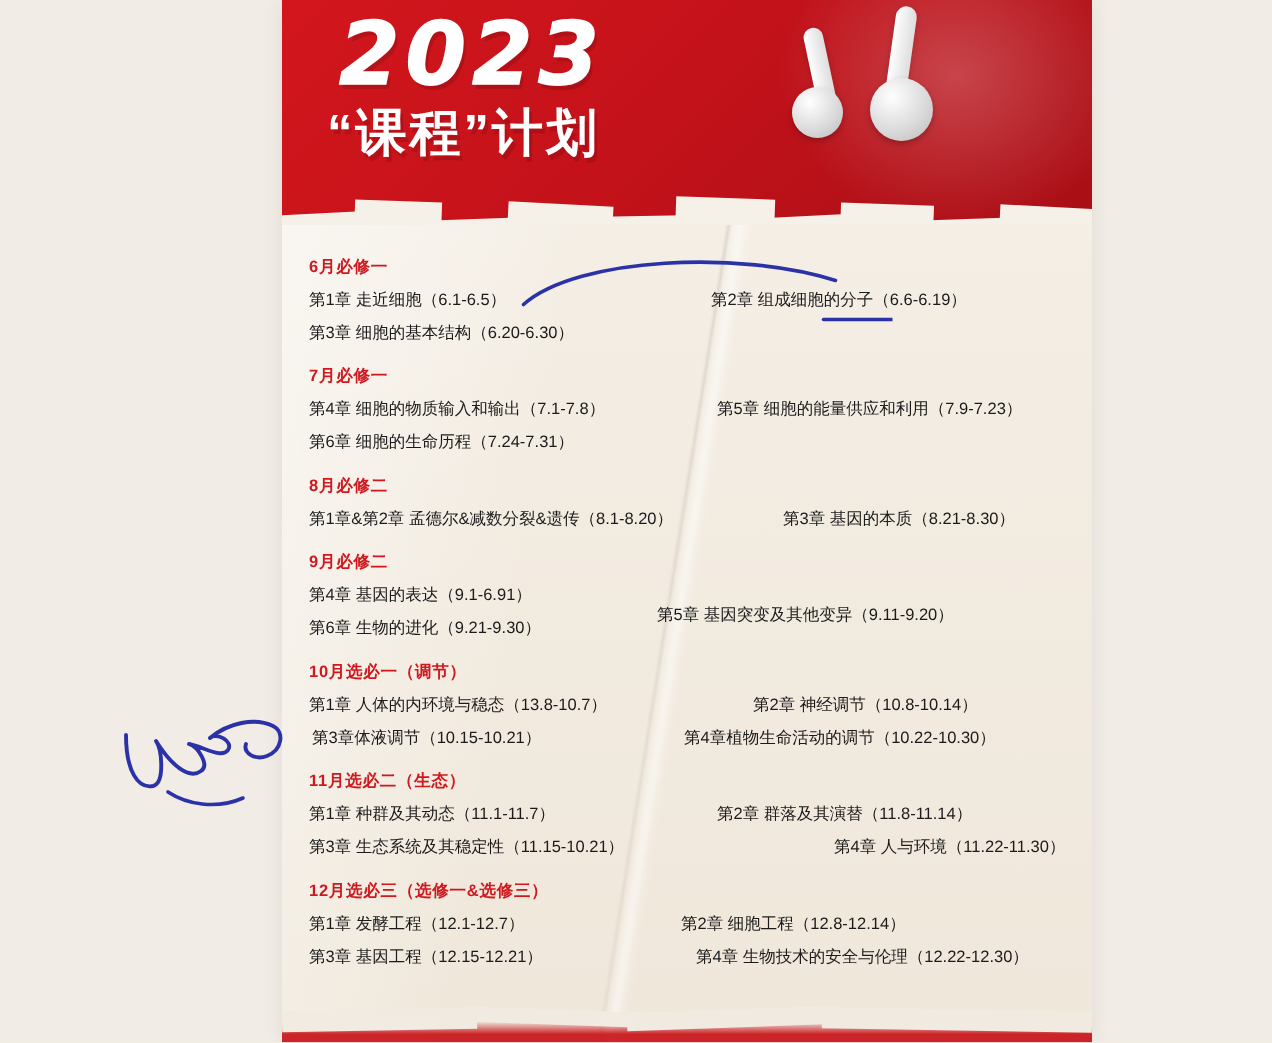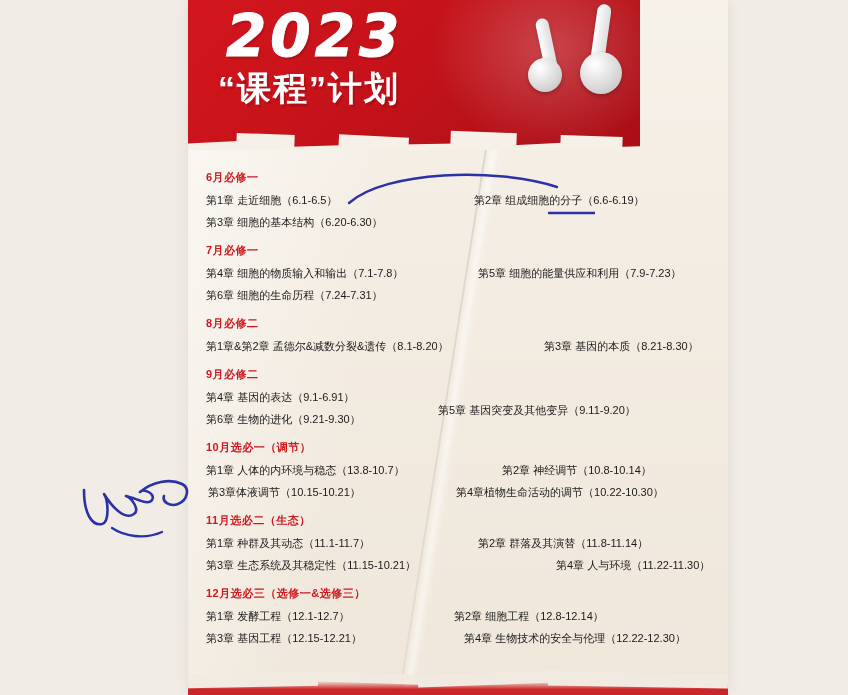--- a/index.html
+++ b/index.html
@@ -65,21 +65,21 @@
     transform: rotate(9deg);
     transform-origin: top center;
     filter: blur(2px);
   }
 
   
   #banner {
     position: absolute;
     left: 0;
     top: 0;
-    width: 452px;
+    width: 540px;
     height: 150px;
     background: linear-gradient(135deg, #d3161d 0%, #c5121a 45%, #a90f16 100%);
     overflow: hidden;
   }
   
   .tear {
     position: absolute;
     bottom: -6px;
     left: 0;
     width: 560px;
@@ -281,21 +281,21 @@
             <span class="chap">第6章 细胞的生命历程（7.24-7.31）</span>
           </div>
         </div>
       </div>
 
       <div class="section">
         <div class="month">8月必修二</div>
         <div class="rows">
           <div class="row">
             <span class="chap">第1章&amp;第2章 孟德尔&amp;减数分裂&amp;遗传（8.1-8.20）</span>
-            <span class="chap col2" style="left:338px;">第3章 基因的本质（8.21-8.30）</span>
+            <span class="chap col2" style="left:316px;">第3章 基因的本质（8.21-8.30）</span>
           </div>
         </div>
       </div>
 
       <div class="section">
         <div class="month">9月必修二</div>
         <div class="rows">
           <div class="row">
             <span class="chap">第4章 基因的表达（9.1-6.91）</span>
             <span class="chap col2" style="left:232px;margin-top:13px;">第5章 基因突变及其他变异（9.11-9.20）</span>

